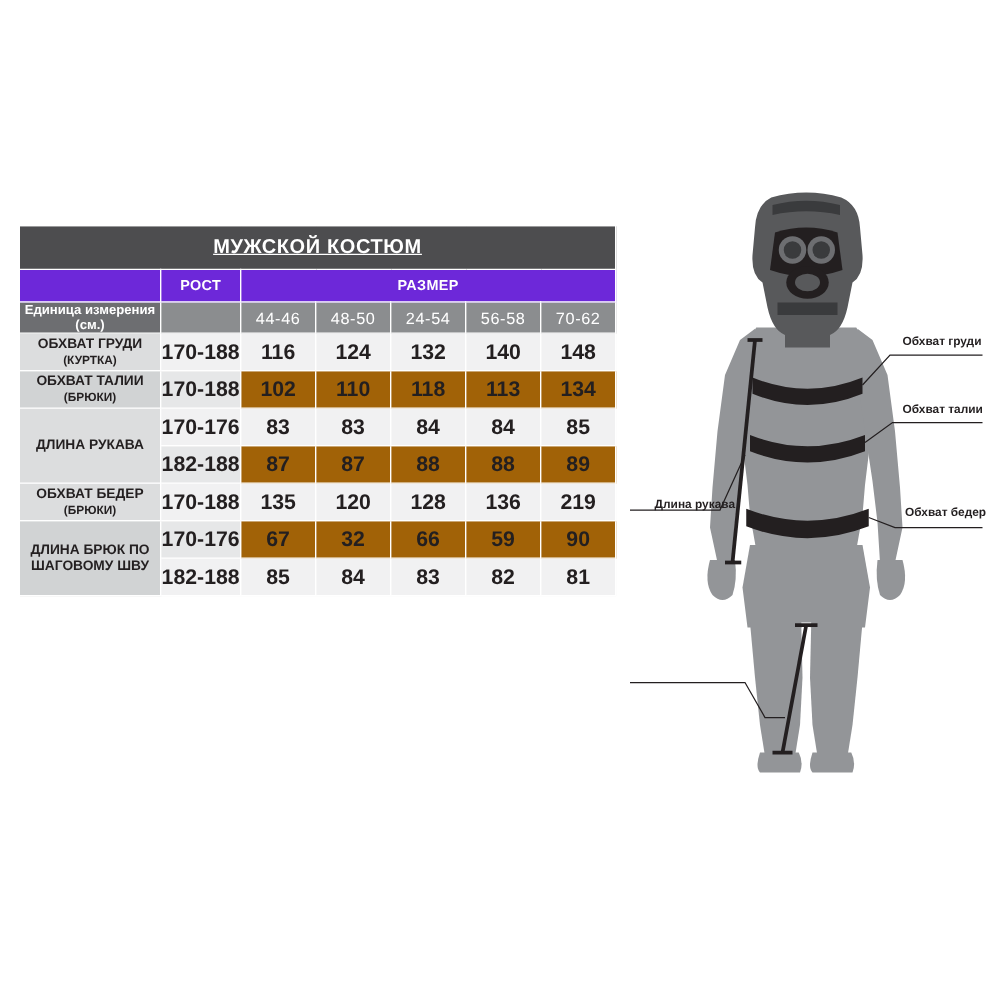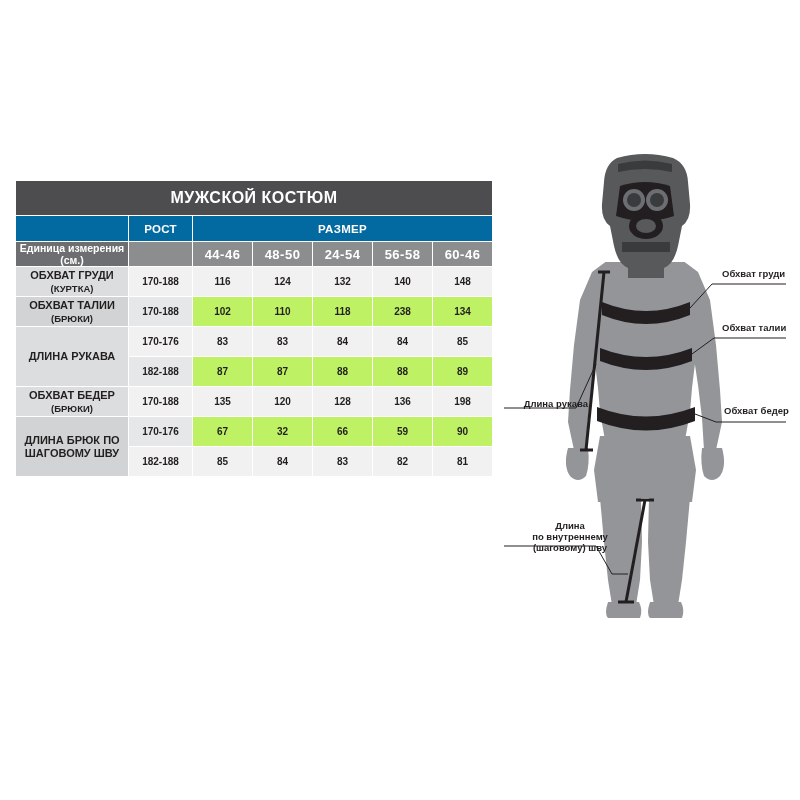--- a/index.html
+++ b/index.html
@@ -39,40 +39,41 @@
     padding: 0;
   }
 
   .hdr-title {
     background: #4d4d4f;
     color: #ffffff;
     font-size: 16px;
     font-weight: bold;
     letter-spacing: 0.5px;
     height: 34px;
+    text-decoration: underline;
   }
   .hdr-dark {
-    background: #0369a1;
+    background: #6d28d9;
     color: #ffffff;
     font-weight: bold;
     font-size: 11.5px;
     height: 25px;
     letter-spacing: 0.3px;
   }
   .hdr-mid {
     background: #8b8d8f;
     color: #ffffff;
     font-weight: bold;
     font-size: 11.5px;
     height: 24px;
   }
   .hdr-size {
     background: #8b8d8f;
     color: #ffffff;
-    font-weight: bold;
+    font-weight: normal;
     font-size: 13px;
     height: 24px;
     letter-spacing: 0.5px;
   }
   .unit-cell {
     background: #6d6e71;
     color: #ffffff;
     font-weight: bold;
     font-size: 10.5px;
     text-align: left;
@@ -88,31 +89,31 @@
     padding: 3px 4px;
     text-align: center;
   }
   .row-label .sub {
     font-size: 9.5px;
     font-weight: bold;
   }
   .height-cell {
     background: #f1f1f2;
     font-weight: bold;
-    font-size: 10px;
+    font-size: 17px;
     height: 29px;
   }
   .val {
     background: #f1f1f2;
     font-weight: bold;
-    font-size: 10px;
+    font-size: 17px;
     height: 29px;
     margin-left: 20px;
   }
-  .val.alt { background: #bef264; }
+  .val.alt { background: #a16207; }
   .height-cell.alt { background: #e6e7e8; }
   .row-label.alt { background: #d1d3d4; }
 
   
   #figure-wrap {
     position: absolute;
     left: 500px;
     top: 150px;
     width: 290px;
     height: 470px;
@@ -157,21 +158,21 @@
         <td class="hdr-dark">РОСТ</td>
         <td class="hdr-dark" colspan="5">РАЗМЕР</td>
       </tr>
       <tr>
         <td class="unit-cell">Единица измерения (см.)</td>
         <td class="hdr-mid"></td>
         <td class="hdr-size">44-46</td>
         <td class="hdr-size">48-50</td>
         <td class="hdr-size">24-54</td>
         <td class="hdr-size">56-58</td>
-        <td class="hdr-size">60-46</td>
+        <td class="hdr-size">70-62</td>
       </tr>
 
       <tr>
         <td class="row-label">
           <div>ОБХВАТ ГРУДИ</div>
           <div class="sub">(КУРТКА)</div>
         </td>
         <td class="height-cell">170-188</td>
         <td class="val">116</td>
         <td class="val">124</td>
@@ -182,21 +183,21 @@
 
       <tr>
         <td class="row-label alt">
           <div>ОБХВАТ ТАЛИИ</div>
           <div class="sub">(БРЮКИ)</div>
         </td>
         <td class="height-cell alt">170-188</td>
         <td class="val alt">102</td>
         <td class="val alt">110</td>
         <td class="val alt">118</td>
-        <td class="val alt">238</td>
+        <td class="val alt">113</td>
         <td class="val alt">134</td>
       </tr>
 
       <tr>
         <td class="row-label" rowspan="2">
           <div>ДЛИНА РУКАВА</div>
         </td>
         <td class="height-cell">170-176</td>
         <td class="val">83</td>
         <td class="val">83</td>
@@ -216,21 +217,21 @@
       <tr>
         <td class="row-label">
           <div>ОБХВАТ БЕДЕР</div>
           <div class="sub">(БРЮКИ)</div>
         </td>
         <td class="height-cell">170-188</td>
         <td class="val">135</td>
         <td class="val">120</td>
         <td class="val">128</td>
         <td class="val">136</td>
-        <td class="val">198</td>
+        <td class="val">219</td>
       </tr>
 
       <tr>
         <td class="row-label alt" rowspan="2">
           <div>ДЛИНА БРЮК ПО ШАГОВОМУ ШВУ</div>
         </td>
         <td class="height-cell alt">170-176</td>
         <td class="val alt">67</td>
         <td class="val alt">32</td>
         <td class="val alt">66</td>
@@ -325,18 +326,15 @@
         <path d="M195 264 L216 272 L286 272"></path>
         <path d="M96 214 L76 258 L4 258"></path>
         <path d="M128 424 L112 424 L96 396 L4 396"></path>
       </g>
     </svg>
 
     <div class="callout-label" id="lbl-chest">Обхват груди</div>
     <div class="callout-label" id="lbl-waist">Обхват талии</div>
     <div class="callout-label" id="lbl-hips">Обхват бедер</div>
     <div class="callout-label" id="lbl-sleeve">Длина рукава</div>
-    <div class="callout-label" id="lbl-inseam">Длина
-по внутреннему
-(шаговому) шву</div>
   </div>
 
 </div>
 
 </body></html>

